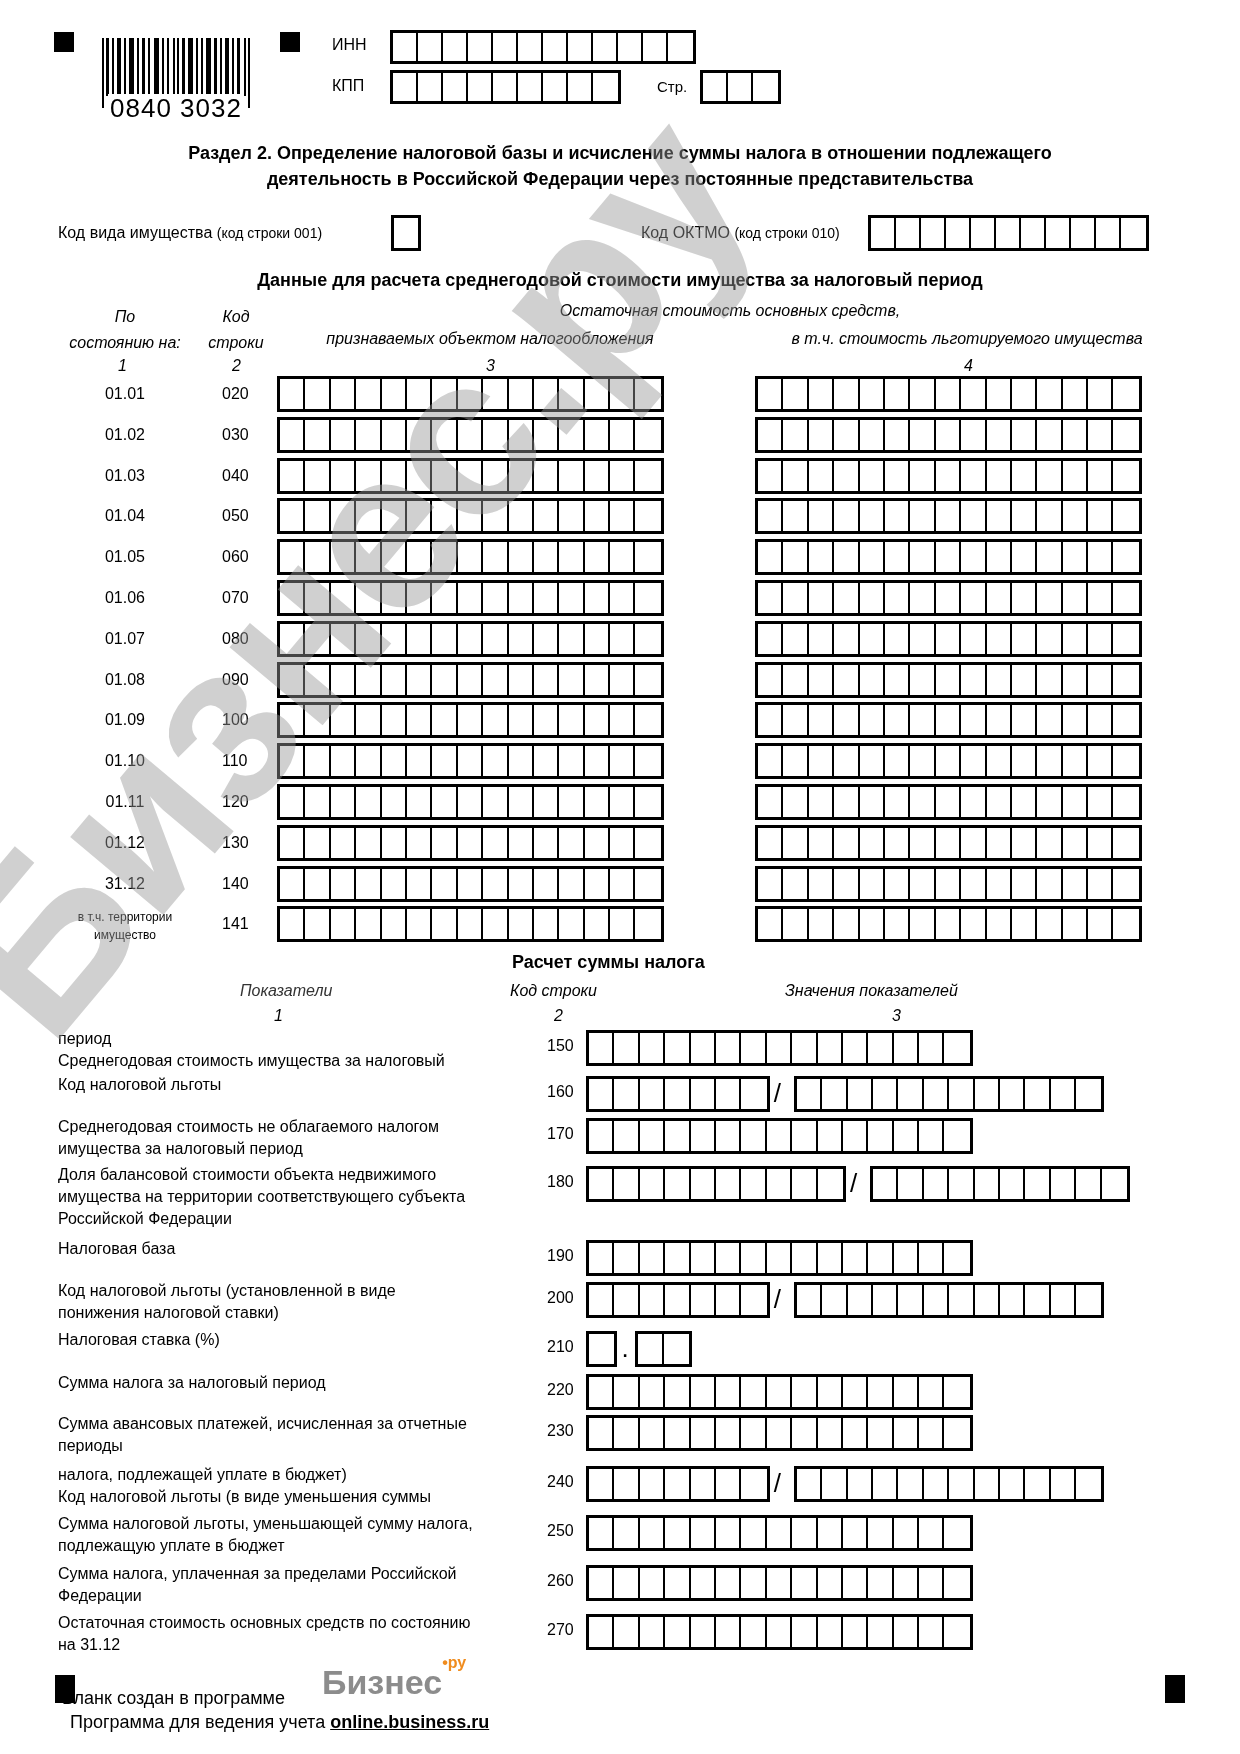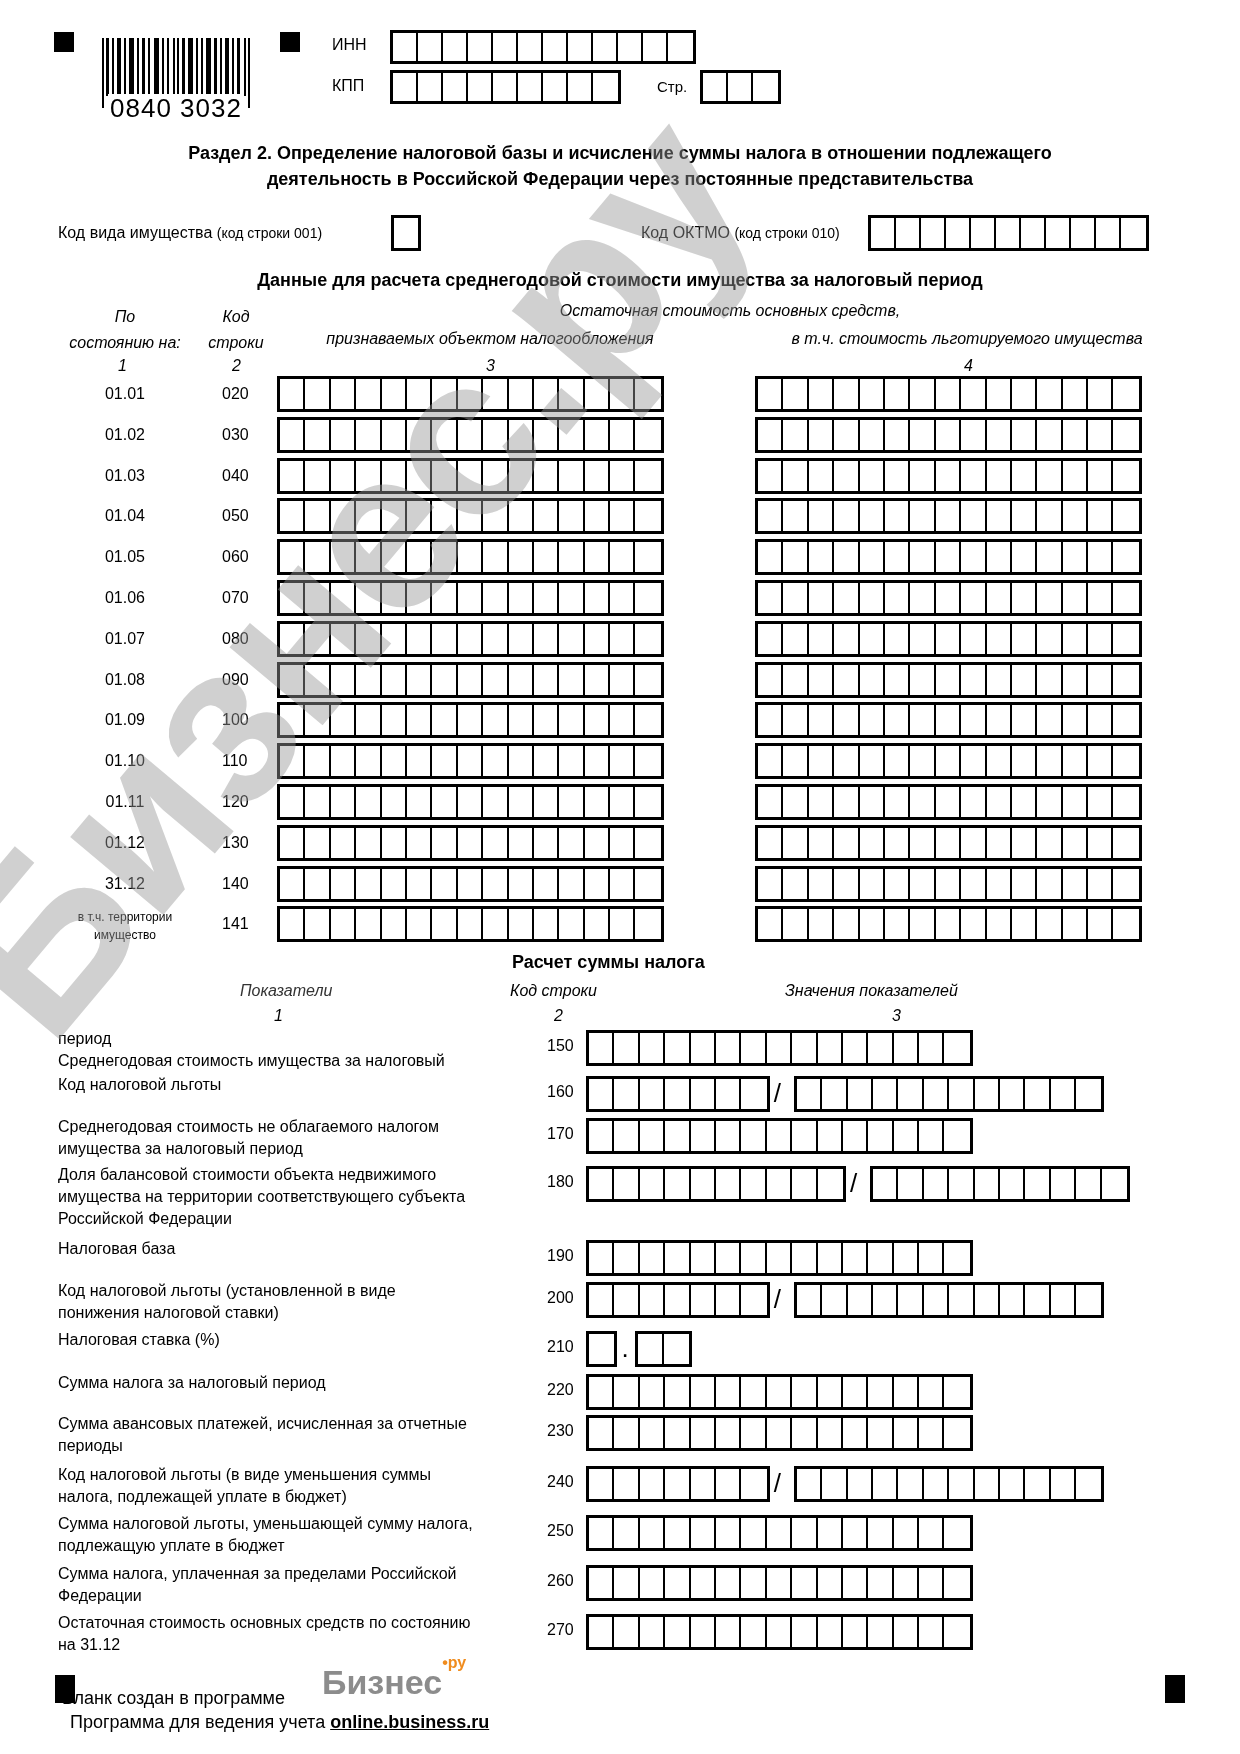--- a/index.html
+++ b/index.html
@@ -914,22 +914,22 @@
         <div class="c" style="width: 25.4px;"></div>
         <div class="c" style="width: 25.4px;"></div>
         <div class="c" style="width: 25.4px;"></div>
         <div class="c" style="width: 25.4px;"></div>
         <div class="c" style="width: 25.4px;"></div>
         <div class="c" style="width: 25.4px;"></div>
       </div>
     </div>
     <div>
       <div class="abs" style="left: 58px; top: 1464px; font-size: 16px; line-height: 22px; width: 470px;">
+        <div>налога, подлежащей уплате в бюджет)</div>
         <div>Код налоговой льготы (в виде уменьшения суммы</div>
-        <div>налога, подлежащей уплате в бюджет)</div>
       </div>
       <div class="abs" style="left: 547px; top: 1473px; font-size: 16px;">240</div>
       <div class="cells" style="left: 586px; top: 1466px; height: 36px;">
         <div class="c" style="width: 25.4px;"></div>
         <div class="c" style="width: 25.4px;"></div>
         <div class="c" style="width: 25.4px;"></div>
         <div class="c" style="width: 25.4px;"></div>
         <div class="c" style="width: 25.4px;"></div>
         <div class="c" style="width: 25.4px;"></div>
         <div class="c" style="width: 25.4px;"></div>

